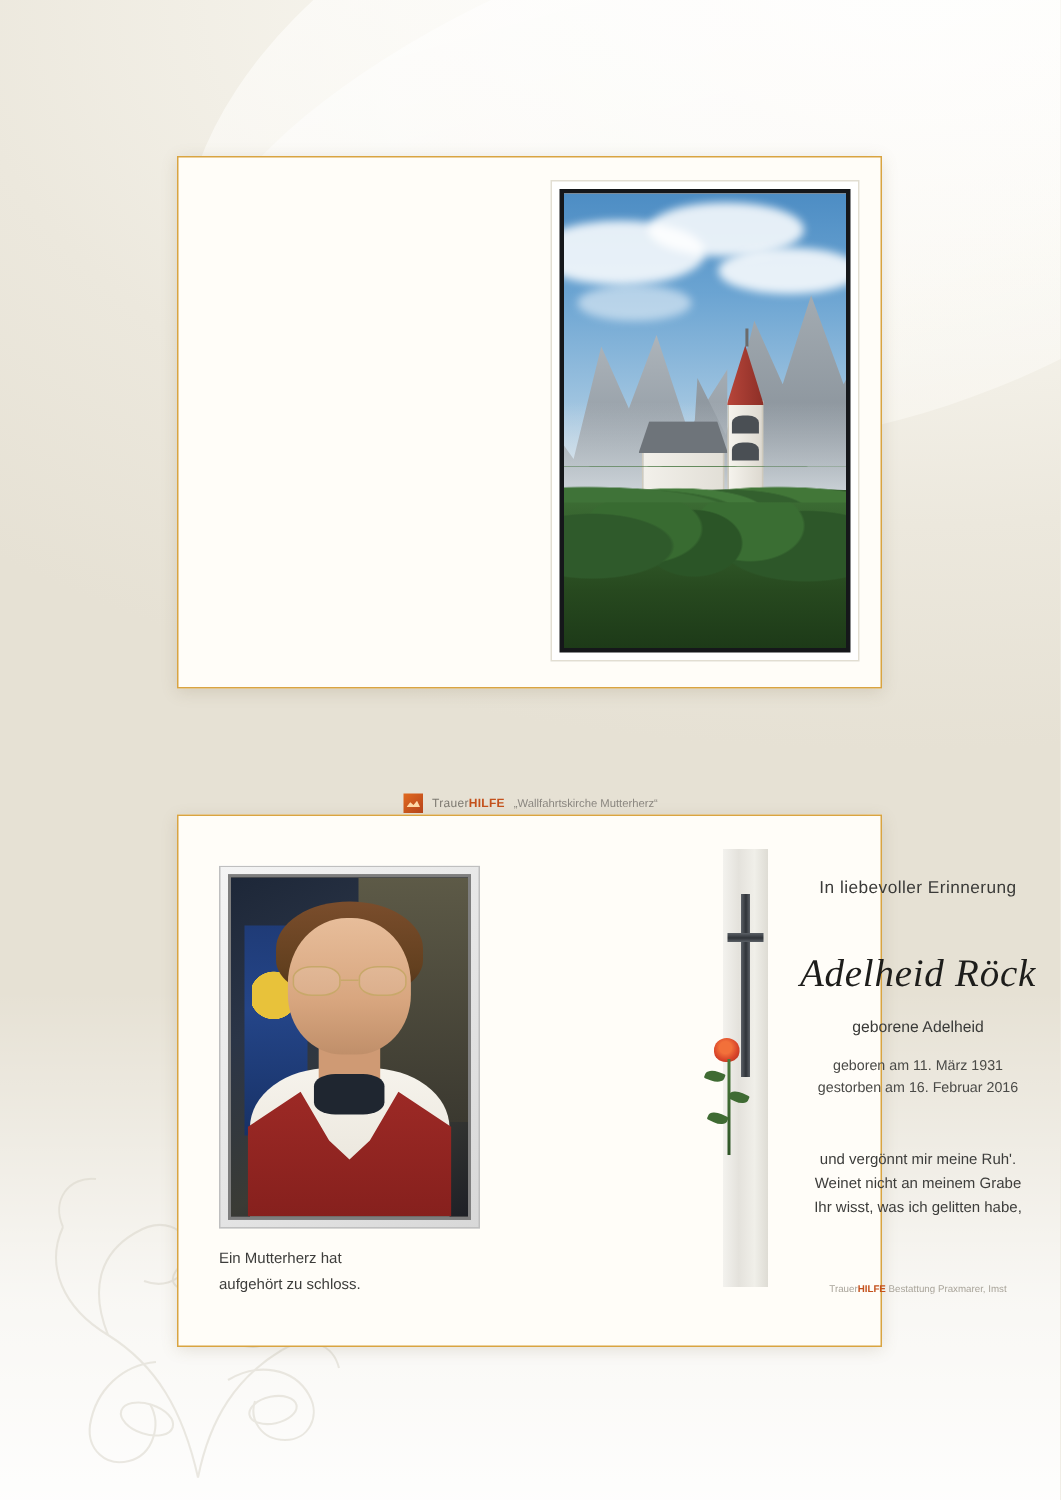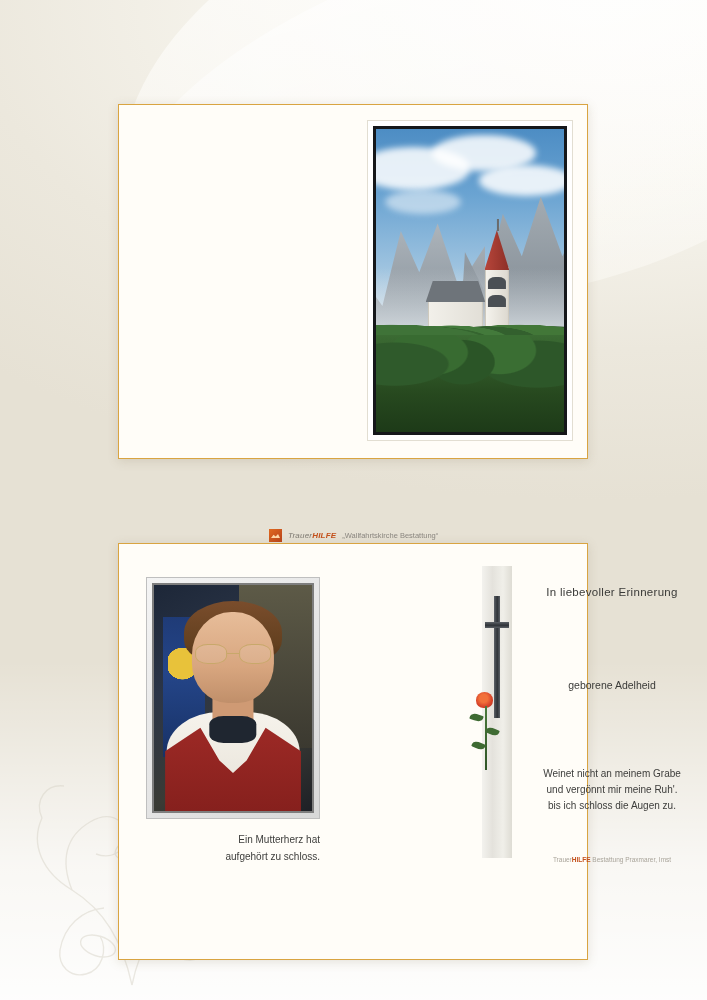--- a/index.html
+++ b/index.html
@@ -65,21 +65,21 @@
   #card-top {
     left: 118px;
     top: 104px;
     width: 470px;
     height: 355px;
   }
   #card-bottom {
     left: 118px;
     top: 543px;
     width: 470px;
-    height: 417px;
+    height: 355px;
   }
 
   
   .photo-frame {
     position: absolute;
     left: 248px;
     top: 15px;
     width: 206px;
     height: 321px;
     background: #ffffff;
@@ -220,21 +220,21 @@
     flex: none;
   }
   .logo-mark::after {
     content: "";
     position: absolute;
     left: 2px; top: 4px;
     width: 9px; height: 5px;
     background: #ffd9a8;
     clip-path: polygon(0% 100%, 28% 35%, 52% 72%, 78% 18%, 100% 100%);
   }
-  .logo-text { font-size: 8px; letter-spacing: .2px; white-space: nowrap; font-style: italic; }
+  .logo-text { font-size: 8px; letter-spacing: .2px; white-space: nowrap; }
   .logo-text .a { color: #7e7a72; }
   .logo-text .b { color: #c4511c; font-weight: bold; }
   .caption {
     font-size: 7.5px;
     color: #8b8780;
     white-space: nowrap;
   }
 
   
   .portrait-frame {
@@ -430,21 +430,21 @@
     color: #a9a49a;
     white-space: nowrap;
   }
   .mem-footer .b { color: #c4511c; font-weight: bold; }
 
   .left-verse {
     position: absolute;
     left: 27px;
     top: 288px;
     width: 174px;
-    text-align: right;
+    text-align: left;
     font-size: 10px;
     line-height: 1.65;
     color: #3d3d3b;
   }
 </style>
 </head>
 <body>
 
 <div class="bg"></div>
 <div class="bg-swoosh"></div>
@@ -493,21 +493,21 @@
         </div>
         <div class="trees-top"></div>
         <div class="trees"></div>
       </div>
     </div>
   </div>
 
   <div class="logo-row" id="top-logo-row">
     <span class="logo-mark"></span>
     <span class="logo-text"><span class="a">Trauer</span><span class="b">HILFE</span></span>
-    <span class="caption">„Wallfahrtskirche Bestattung“</span>
+    <span class="caption">„Wallfahrtskirche Mutterherz“</span>
   </div>
 
 </div>
 
 <div class="card" id="card-bottom">
 
   <div class="portrait-frame">
     <div class="portrait-inner">
       <div class="p-bg"></div>
       <div class="p-flag"></div>
@@ -534,27 +534,32 @@
   </div>
   <div class="rose">
     <div class="rose-bloom"></div>
     <div class="rose-stem"></div>
     <div class="rose-leaf" style="left:-4px; top:22px; transform:rotate(20deg);"></div>
     <div class="rose-leaf" style="left:12px; top:36px; transform:rotate(-155deg);"></div>
     <div class="rose-leaf" style="left:-2px; top:50px; transform:rotate(25deg);"></div>
   </div>
 
   <div class="mem-text mem-line1">In liebevoller Erinnerung</div>
+  <div class="mem-text mem-name">Adelheid Röck</div>
   <div class="mem-text mem-born">geborene Adelheid</div>
 
+  <div class="mem-text mem-dates">
+    <div>geboren am 11. März 1931</div>
+    <div>gestorben am 16. Februar 2016</div>
+  </div>
 
   <div class="mem-text mem-verse">
+    <div>und vergönnt mir meine Ruh'.</div>
     <div>Weinet nicht an meinem Grabe</div>
-    <div>und vergönnt mir meine Ruh'.</div>
-    <div>bis ich schloss die Augen zu.</div>
+    <div>Ihr wisst, was ich gelitten habe,</div>
   </div>
 
   <div class="mem-footer"><span>Trauer</span><span class="b">HILFE</span><span> Bestattung Praxmarer, Imst</span></div>
 
   <div class="left-verse">
     <div>Ein Mutterherz hat</div>
     <div>aufgehört zu schloss.</div>
   </div>
 
 </div>

